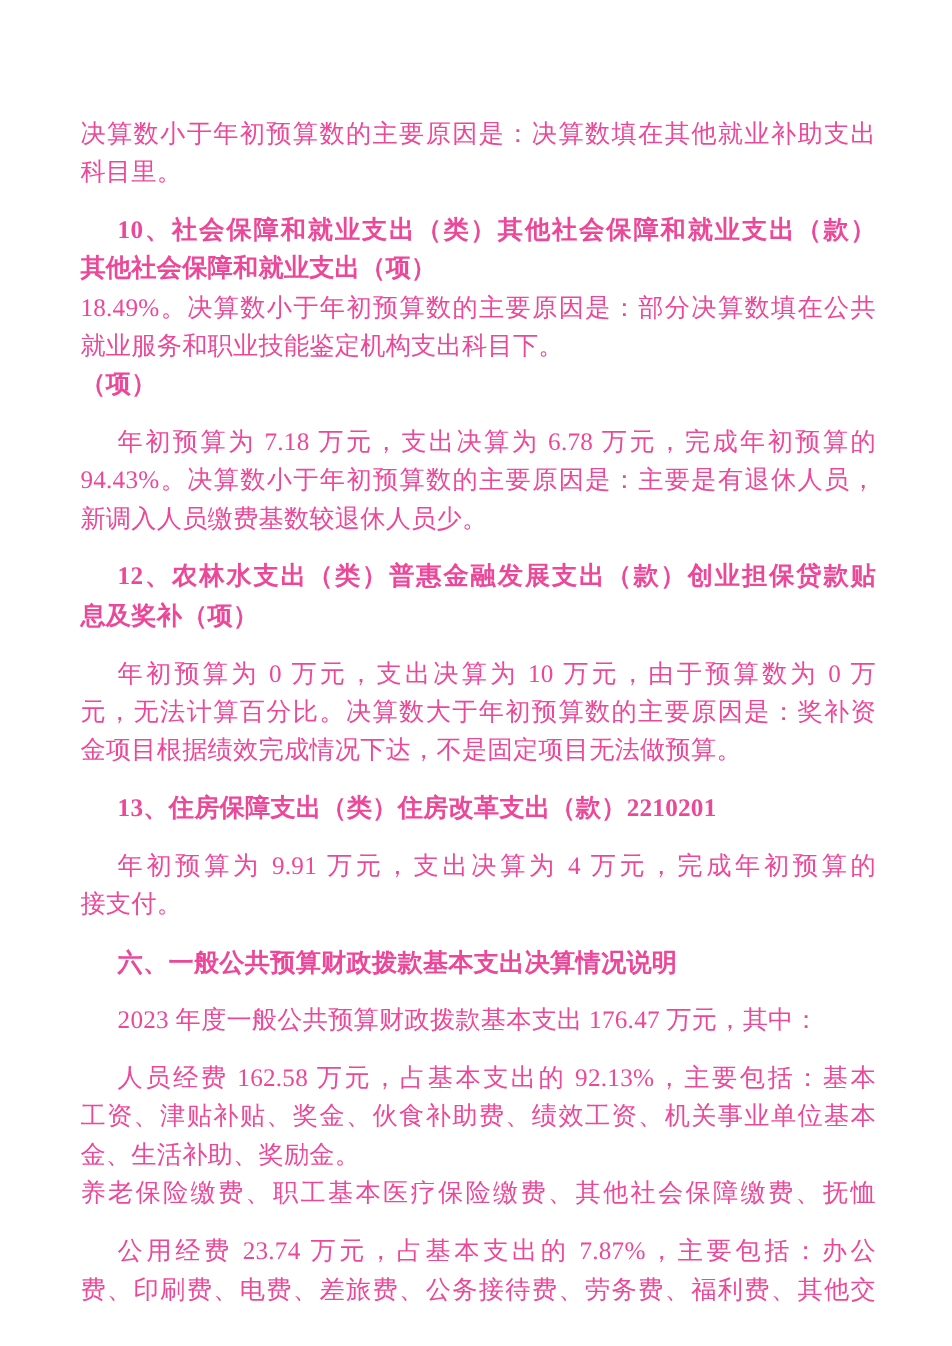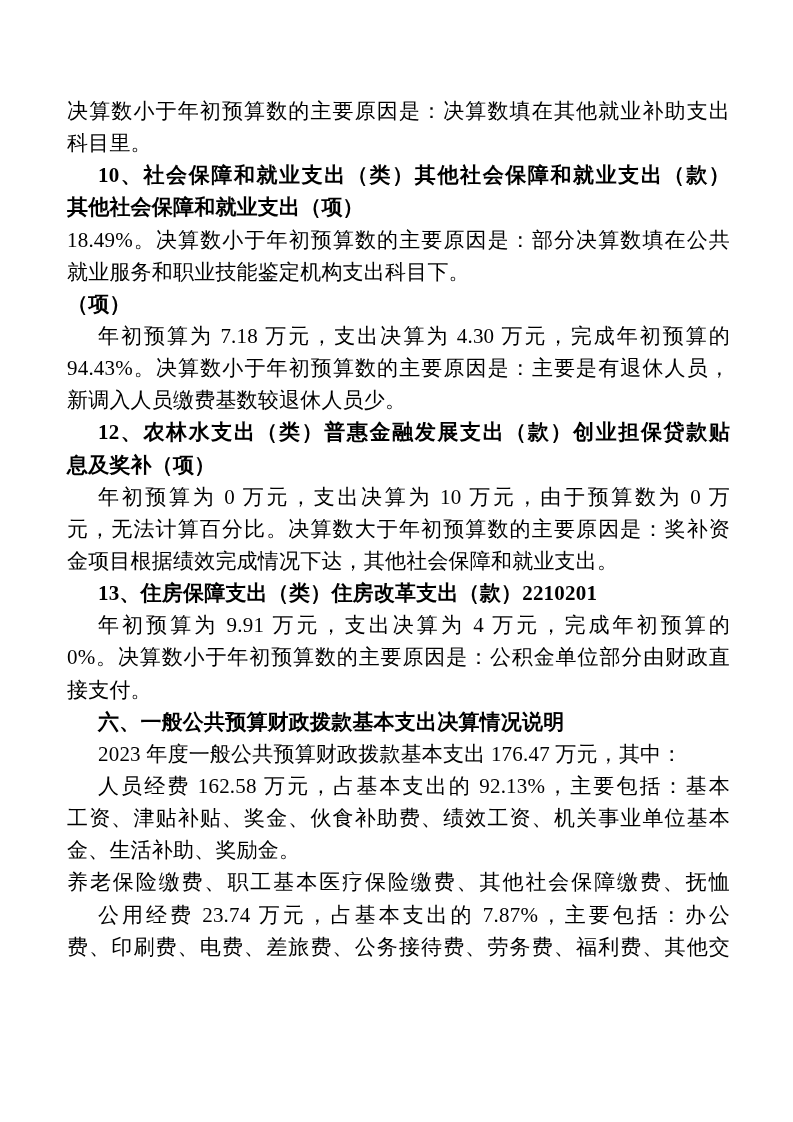--- a/index.html
+++ b/index.html
@@ -18,58 +18,58 @@
   .text-block {
     position: absolute;
     left: 67px;
     top: 95px;
     width: 663px;
   }
   .line {
     height: 32.15px;
     line-height: 32.15px;
     font-size: 21px;
-    color: #000000;
+    color: #ec4899;
     text-align: left;
     letter-spacing: 0.2px;
   }
   .line.fill {
     text-align: justify;
     text-align-last: justify;
   }
   .line.indent {
     text-indent: 31px;
+    margin-top: 16px;
   }
   .line.bold {
     font-weight: bold;
   }
 </style>
 </head>
 <body>
 
 <div class="page">
   <div class="text-block">
       <div class="line fill">决算数小于年初预算数的主要原因是：决算数填在其他就业补助支出</div>
       <div class="line">科目里。</div>
       <div class="line bold indent fill">10、社会保障和就业支出（类）其他社会保障和就业支出（款）</div>
       <div class="line bold">其他社会保障和就业支出（项）</div>
       <div class="line fill">18.49%。决算数小于年初预算数的主要原因是：部分决算数填在公共</div>
       <div class="line">就业服务和职业技能鉴定机构支出科目下。</div>
       <div class="line bold">（项）</div>
-      <div class="line indent fill">年初预算为 7.18 万元，支出决算为 4.30 万元，完成年初预算的</div>
+      <div class="line indent fill">年初预算为 7.18 万元，支出决算为 6.78 万元，完成年初预算的</div>
       <div class="line fill">94.43%。决算数小于年初预算数的主要原因是：主要是有退休人员，</div>
       <div class="line">新调入人员缴费基数较退休人员少。</div>
       <div class="line bold indent fill">12、农林水支出（类）普惠金融发展支出（款）创业担保贷款贴</div>
       <div class="line bold">息及奖补（项）</div>
       <div class="line indent fill">年初预算为 0 万元，支出决算为 10 万元，由于预算数为 0 万</div>
       <div class="line fill">元，无法计算百分比。决算数大于年初预算数的主要原因是：奖补资</div>
-      <div class="line">金项目根据绩效完成情况下达，其他社会保障和就业支出。</div>
+      <div class="line">金项目根据绩效完成情况下达，不是固定项目无法做预算。</div>
       <div class="line bold indent">13、住房保障支出（类）住房改革支出（款）2210201</div>
       <div class="line indent fill">年初预算为 9.91 万元，支出决算为 4 万元，完成年初预算的</div>
-      <div class="line fill">0%。决算数小于年初预算数的主要原因是：公积金单位部分由财政直</div>
       <div class="line">接支付。</div>
       <div class="line bold indent">六、一般公共预算财政拨款基本支出决算情况说明</div>
       <div class="line indent">2023 年度一般公共预算财政拨款基本支出 176.47 万元，其中：</div>
       <div class="line indent fill">人员经费 162.58 万元，占基本支出的 92.13%，主要包括：基本</div>
       <div class="line fill">工资、津贴补贴、奖金、伙食补助费、绩效工资、机关事业单位基本</div>
       <div class="line">金、生活补助、奖励金。</div>
       <div class="line fill">养老保险缴费、职工基本医疗保险缴费、其他社会保障缴费、抚恤</div>
       <div class="line indent fill">公用经费 23.74 万元，占基本支出的 7.87%，主要包括：办公</div>
       <div class="line fill">费、印刷费、电费、差旅费、公务接待费、劳务费、福利费、其他交</div>
     </div>

